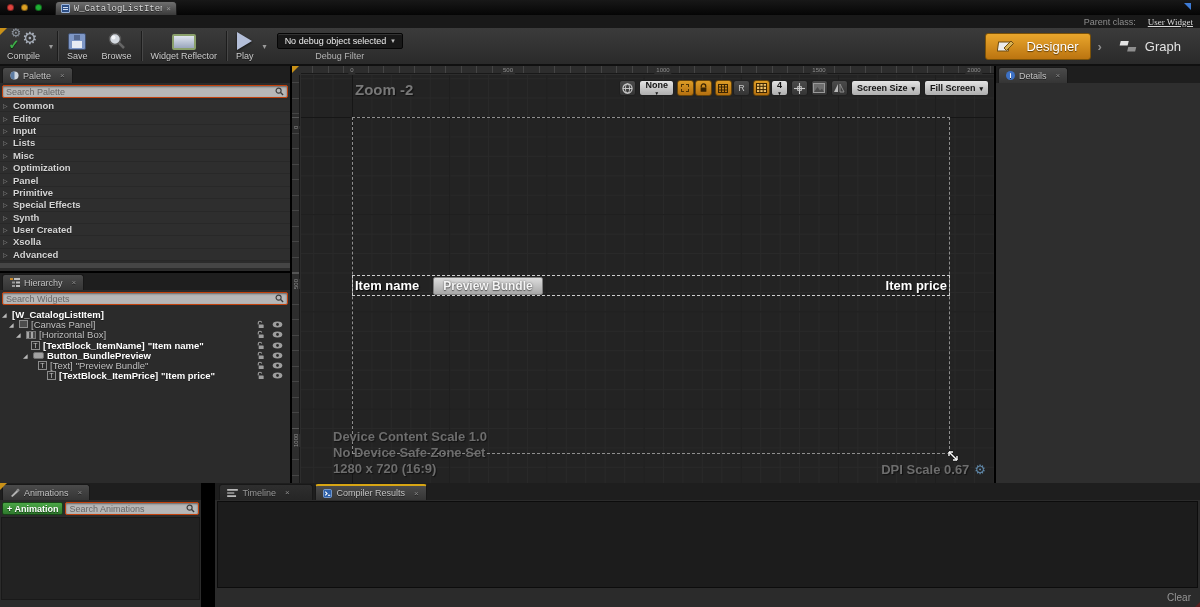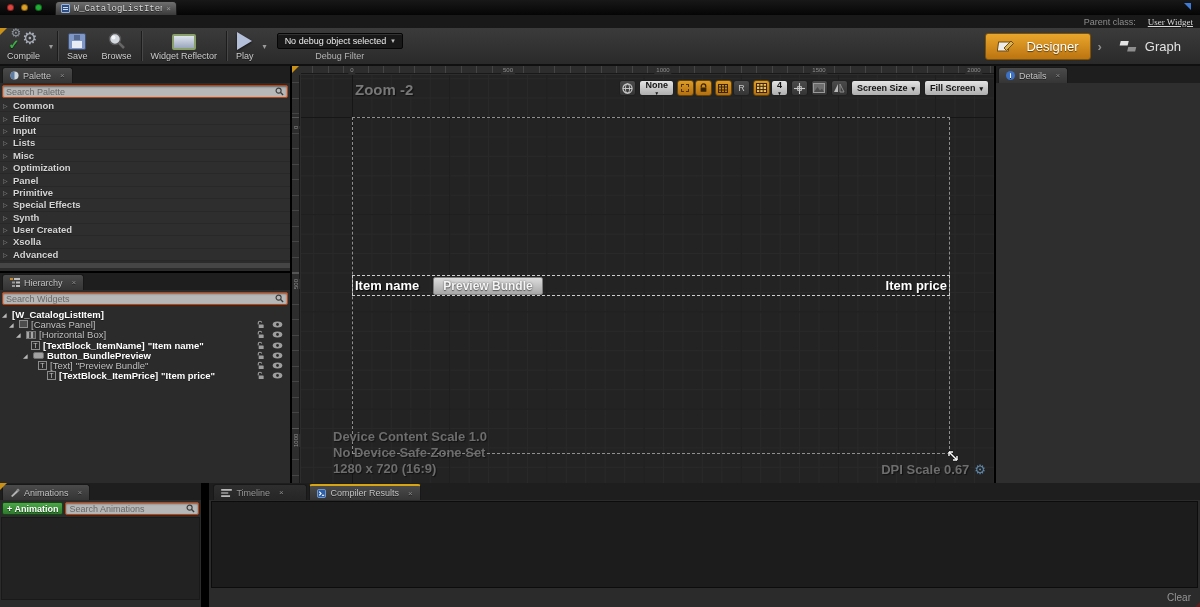--- a/index.html
+++ b/index.html
@@ -124,21 +124,21 @@
   .cvb .carin{font-size:7px;margin-left:4px;}
   .dash-sq{width:8px;height:8px;border:1px dashed #513505;}
   .grp{display:flex;gap:1px;}
 
   
   .details{flex:0 0 204px;background:#2e2e2e;display:flex;flex-direction:column;}
   .i-info{width:9px;height:9px;border-radius:50%;background:#3d71c4;color:#fff;font-size:7px;line-height:9px;text-align:center;display:inline-block;}
   .i-info::before{content:"i";font-weight:bold;}
 
   
-  .bottom{flex:0 0 124px;display:flex;gap:8px;background:#000;}
+  .bottom{flex:0 0 124px;display:flex;gap:14px;background:#000;}
   .anim-panel{flex:0 0 182px;background:#2b2b2b;display:flex;flex-direction:column;}
   .anim-row{display:flex;align-items:center;gap:2px;padding:2px 2px;}
   .add-anim{height:13px;display:flex;align-items:center;background:linear-gradient(#4ba646,#2f7a2e);border:1px solid #174416;border-radius:2px;color:#fff;font-size:9px;font-weight:bold;padding:0 4px;white-space:nowrap;text-shadow:0 1px 1px #123912;}
   .anim-body{flex:1;margin:0 1px 7px 1px;background:#222222;border:1px solid #191919;}
   .log-panel{flex:1;background:#2b2b2b;display:flex;flex-direction:column;min-width:0;}
   .log-body{flex:1;margin:1px 2px 0 2px;background:#1c1c1c;border:1px solid #0c0c0c;}
   .log-footer{flex:0 0 19px;display:flex;align-items:center;justify-content:flex-end;padding-right:9px;font-size:10px;color:#969696;}
   .grip{position:absolute;right:0;bottom:0;width:0;height:0;border-bottom:5px solid #5a1f1f;border-left:5px solid transparent;}
 
   svg{display:block;}

